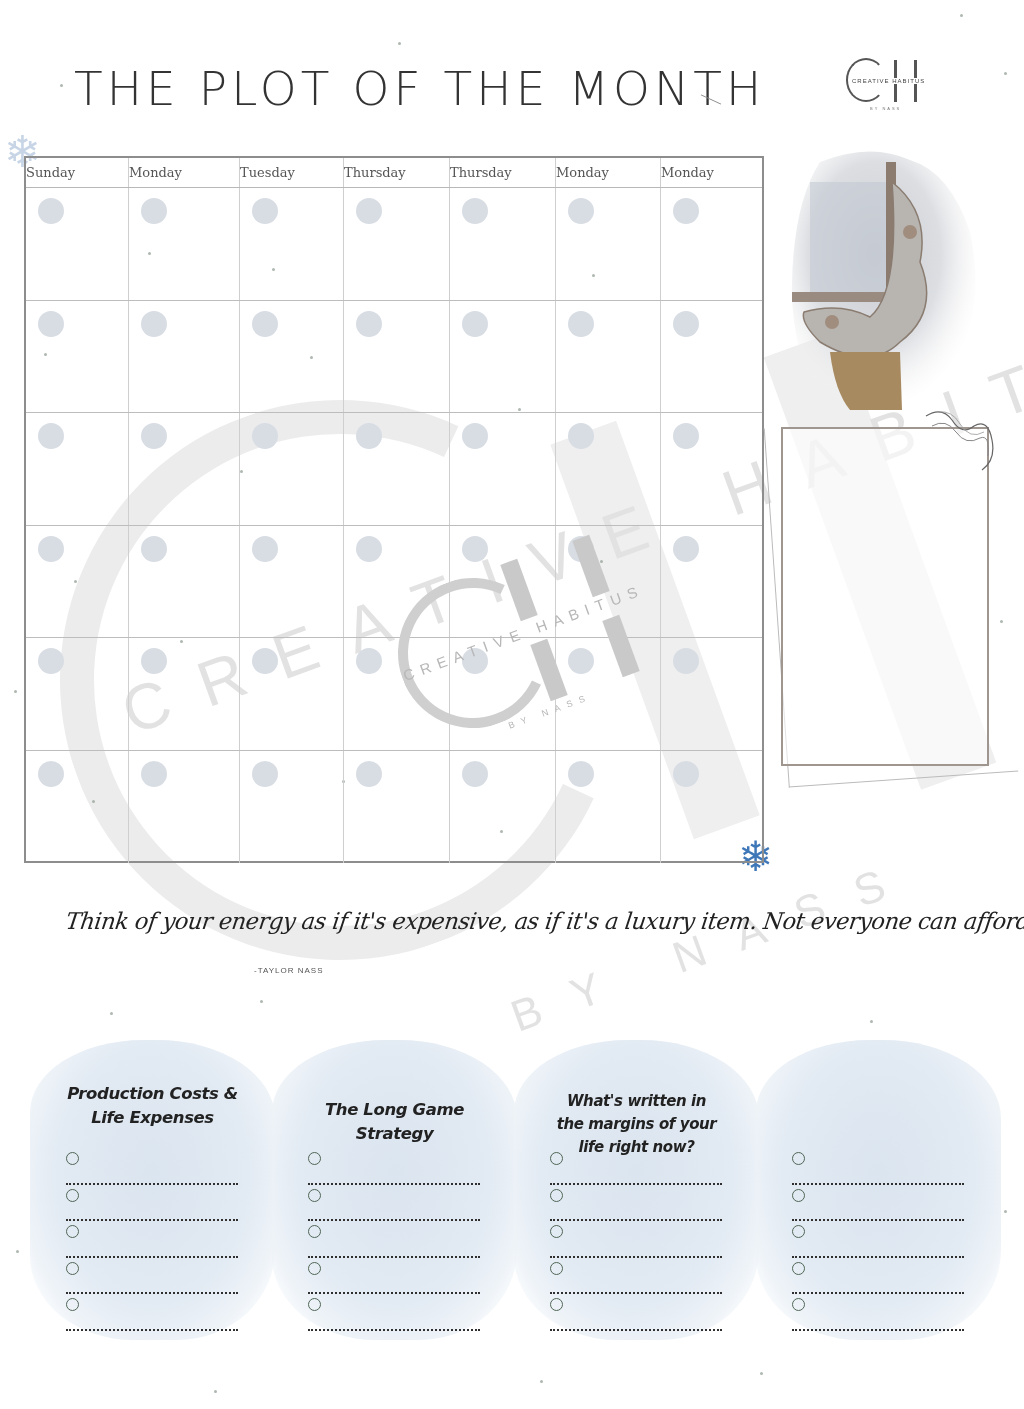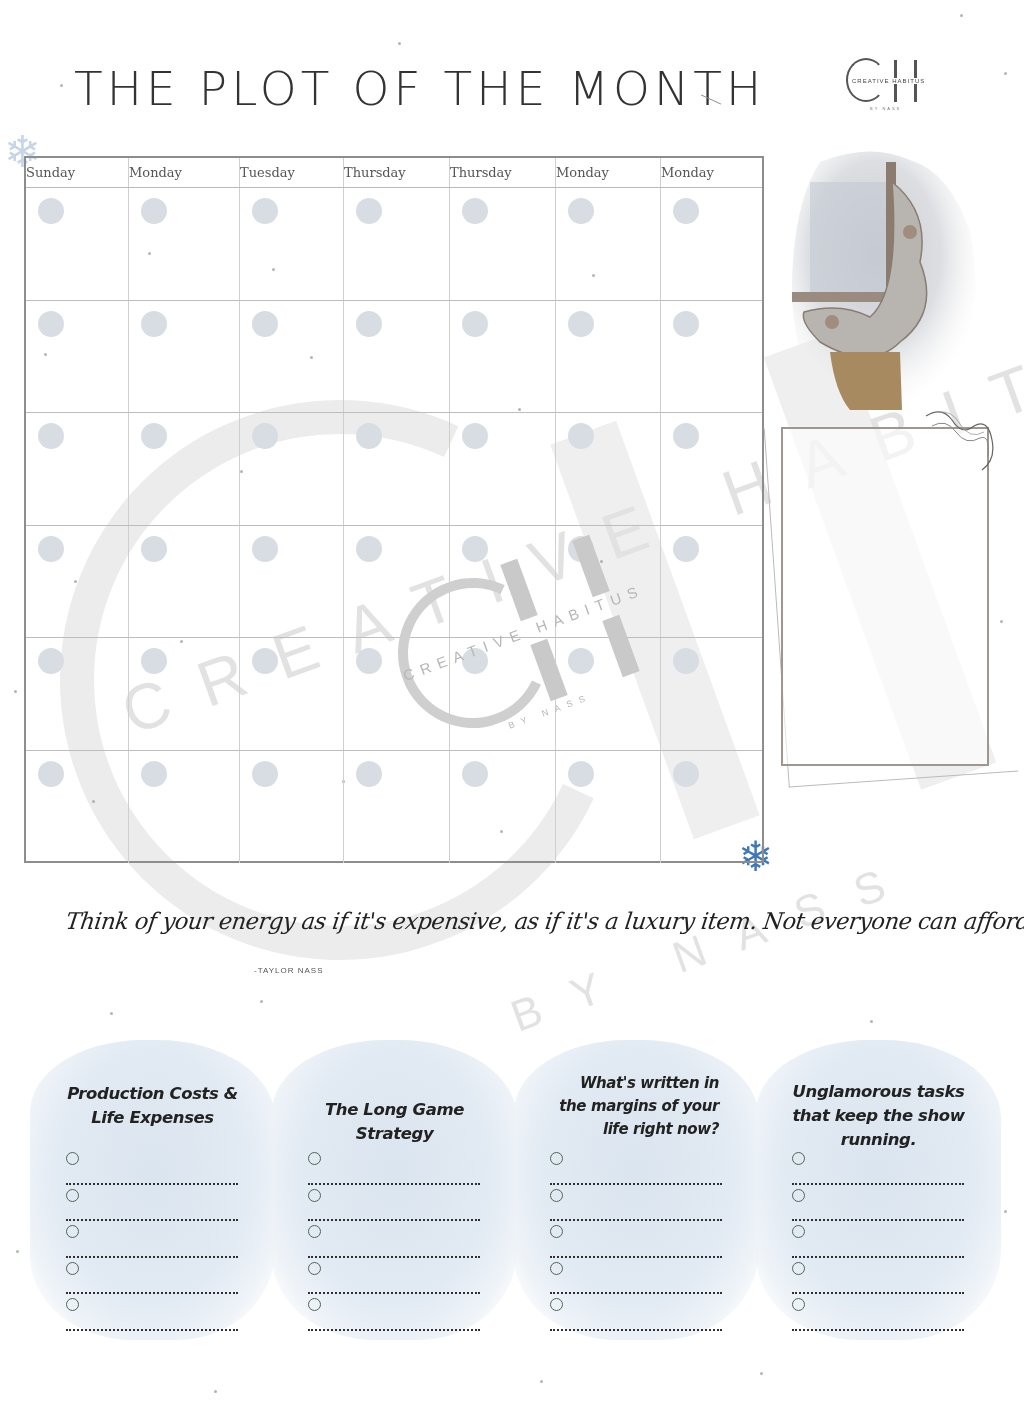--- a/index.html
+++ b/index.html
@@ -348,21 +348,21 @@
         <span class="circle"></span>
       </div>
     <div class="todo">
         <span class="circle"></span>
       </div>
   </div>
 </div>
 
 <div class="blob" style="left:514px;">
   <div class="blob-bg"></div>
-  <div class="card-title" style="top:32px;padding:0 40px;font-size:15px;line-height:23px;text-align:right;">What's written in the margins of your life right now?</div>
+  <div class="card-title" style="top:50px;padding:0 40px;font-size:15px;line-height:23px;">What's written in the margins of your life right now?</div>
   <div class="todo-list">
     <div class="todo">
         <span class="circle"></span>
       </div>
     <div class="todo">
         <span class="circle"></span>
       </div>
     <div class="todo">
         <span class="circle"></span>
       </div>
@@ -370,21 +370,20 @@
         <span class="circle"></span>
       </div>
     <div class="todo">
         <span class="circle"></span>
       </div>
   </div>
 </div>
 
 <div class="blob" style="left:756px;">
   <div class="blob-bg"></div>
-  <div class="card-title" style="top:40px;padding:0 34px;">Unglamorous tasks that keep the show running.</div>
   <div class="todo-list">
     <div class="todo">
         <span class="circle"></span>
       </div>
     <div class="todo">
         <span class="circle"></span>
       </div>
     <div class="todo">
         <span class="circle"></span>
       </div>

